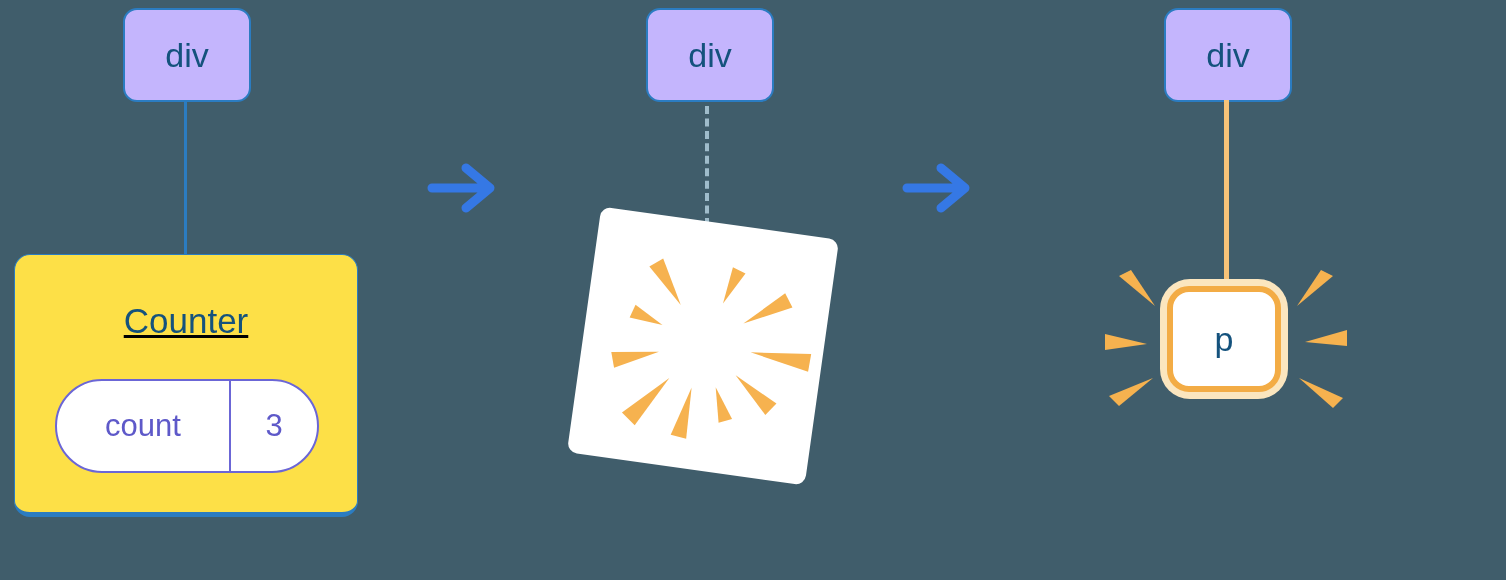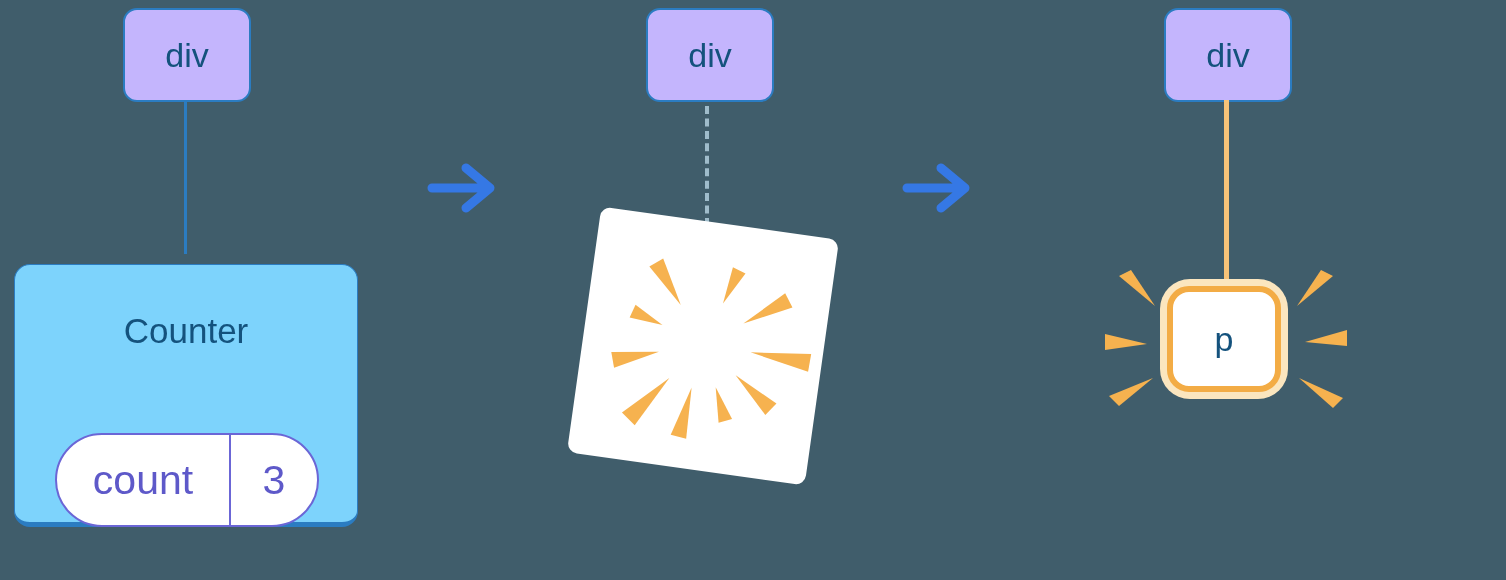--- a/index.html
+++ b/index.html
@@ -24,40 +24,40 @@
   .nb2 { left:646px; top:8px; }
   .nb3 { left:1164px; top:8px; }
 
   
   .edge-solid-blue { position:absolute; left:184px; top:100px; width:3px; height:154px; background:#2B7CC1; }
   .edge-dashed     { position:absolute; left:705px; top:106px; width:0; height:120px; border-left:4px dashed #9FBCCB; }
   .edge-orange     { position:absolute; left:1224px; top:100px; width:5px; height:182px; background:#F7C378; }
 
   
   .counter-card {
-    position:absolute; left:14px; top:264px;
+    position:absolute; left:14px; top:254px;
     width:342px; height:257px;
-    background:#7dd3fc;
+    background:#fde047;
     border:1px solid #2B7CC1;
     border-bottom:5px solid #2B7CC1;
     border-radius:16px;
+    text-decoration:underline;
   }
   .counter-title {
     margin-top:46px; text-align:center;
     font-size:35px; font-weight:500; color:#14527D;
   }
   .state-pill {
     position:absolute; left:40px; top:124px;
     width:260px; height:90px;
     border:2.5px solid #6B66D6;
     border-radius:48px;
     display:flex; overflow:hidden;
-    font-size:41px; color:#5E59C9;
+    font-size:31px; color:#5E59C9;
     background:#fff;
-    margin-top:44px;
   }
   .state-key   { flex:2; display:flex; align-items:center; justify-content:center; border-right:2.5px solid #6B66D6; }
   .state-value { flex:1; display:flex; align-items:center; justify-content:center; }
 
   
   .arrow { position:absolute; width:80px; height:64px; }
   .a1 { left:424px; top:156px; }
   .a2 { left:899px; top:156px; }
 
   

